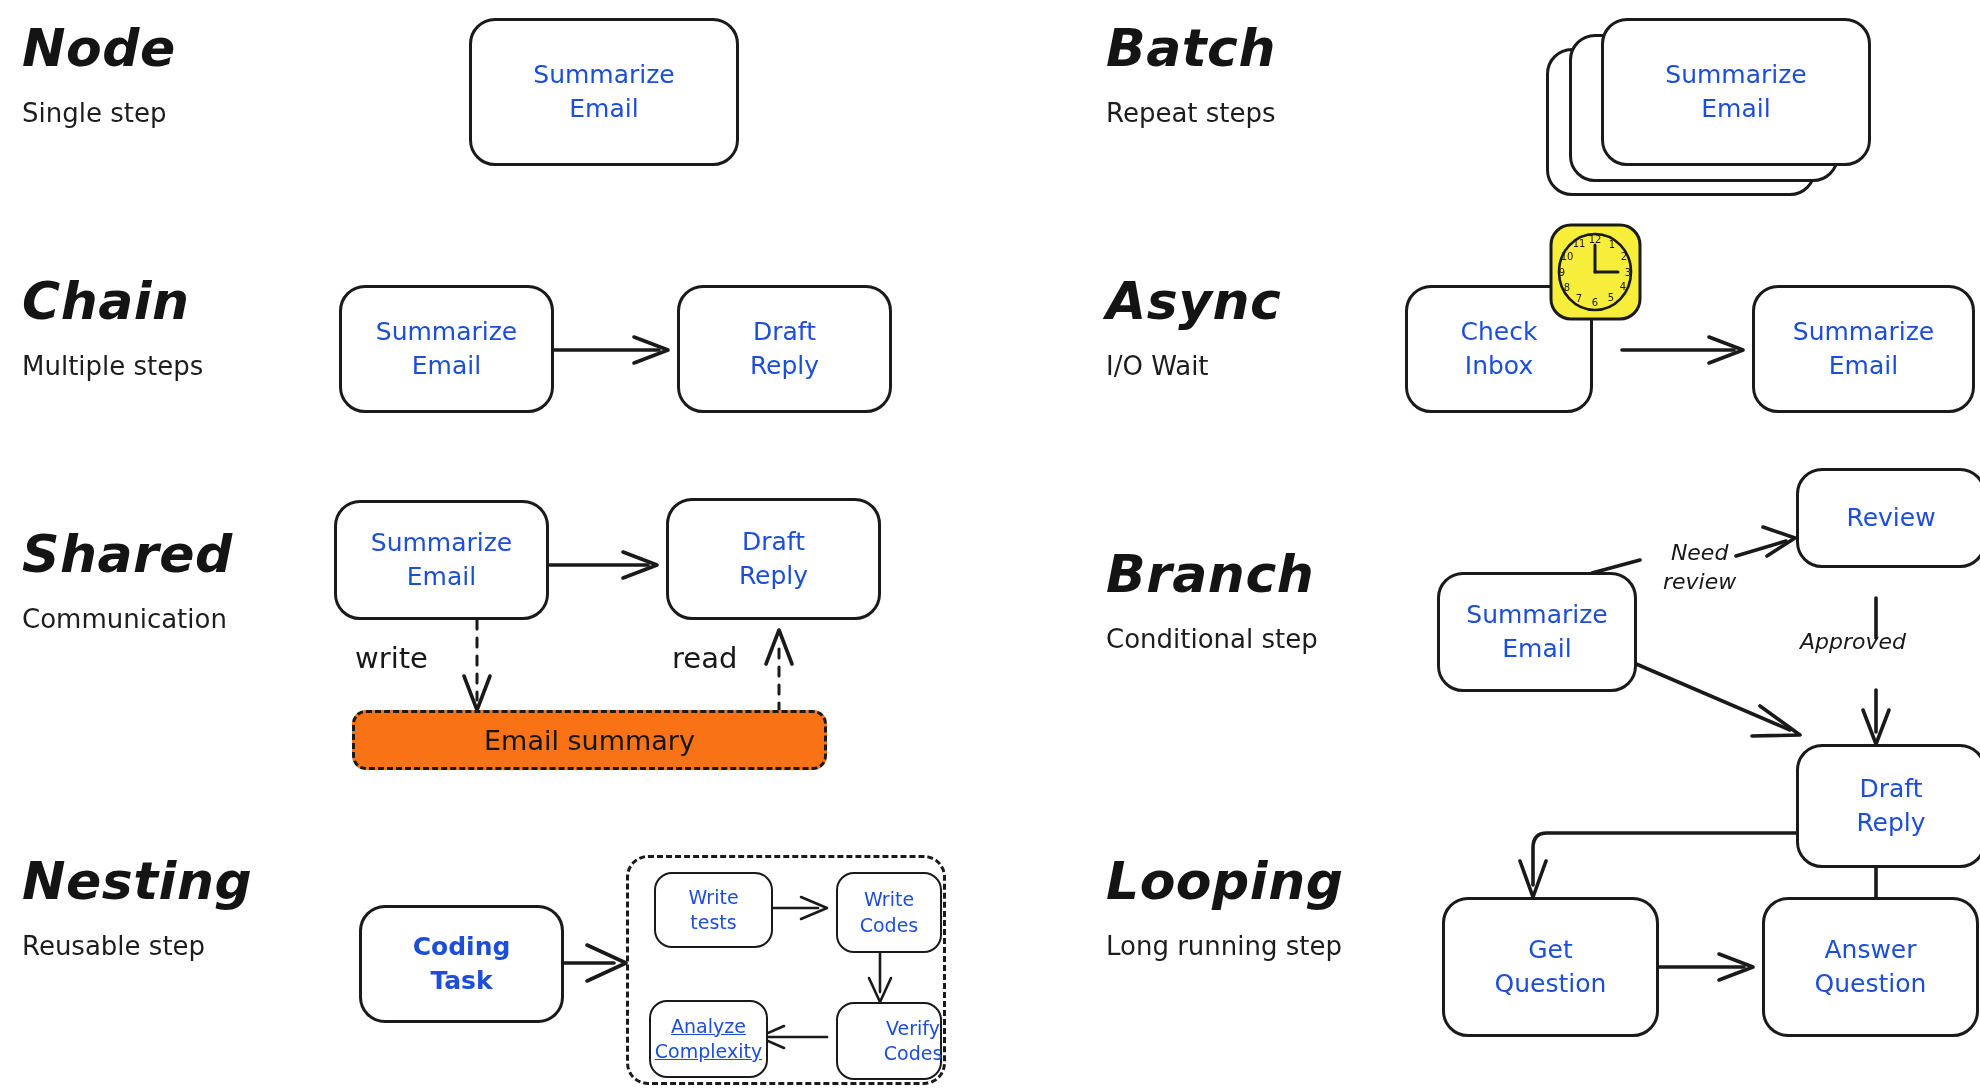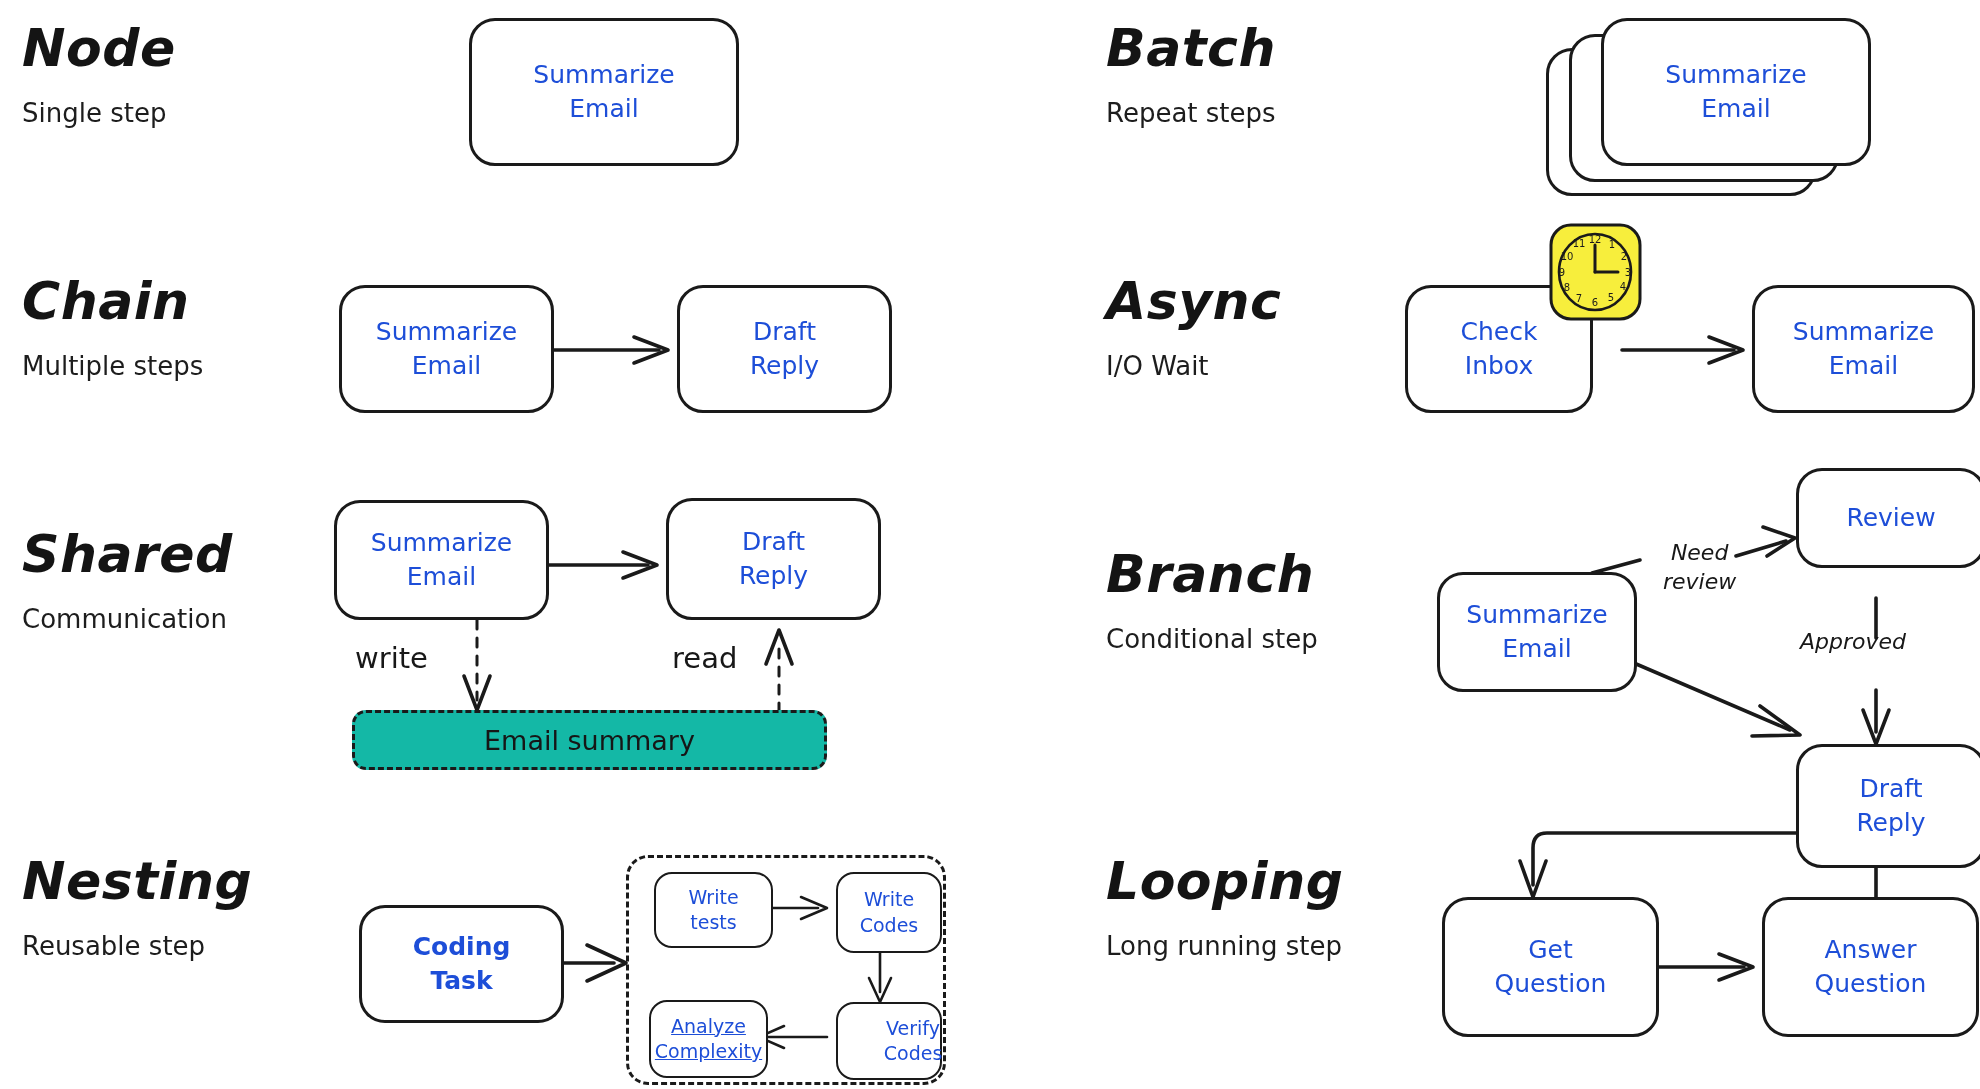--- a/index.html
+++ b/index.html
@@ -85,21 +85,21 @@
     box-sizing: border-box;
     border: 3px dashed #1a1a1a;
     border-radius: 22px;
     background: transparent;
   }
   .store {
     position: absolute;
     box-sizing: border-box;
     border: 3.2px dashed #1a1a1a;
     border-radius: 14px;
-    background: #14b8a6;
+    background: #f97316;
     display: flex;
     align-items: center;
     justify-content: center;
     font-family: "DejaVu Sans", sans-serif;
     font-size: 27px;
     color: #161616;
     z-index: 3;
   }
 
   

